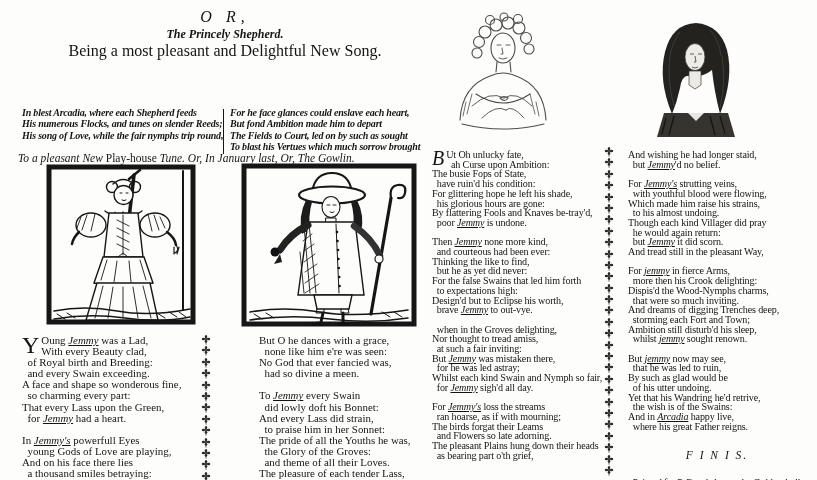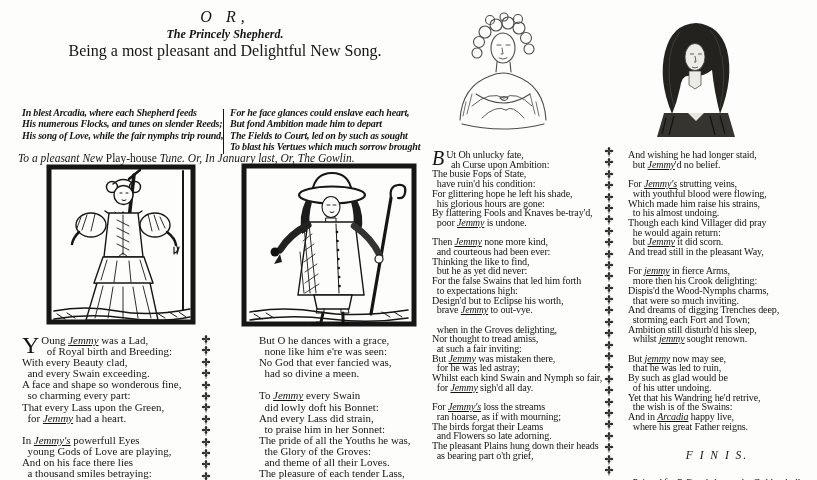--- a/index.html
+++ b/index.html
@@ -175,22 +175,22 @@
     <path d="M22 98 Q8 64 15 36 Q22 8 46 7 Q70 9 77 34 Q84 62 70 98 Q64 74 62 54 Q52 62 40 60 Q32 58 30 72 Q27 86 22 98 Z" fill="#23221f"></path>
     <path d="M20 40 q-3 26 4 50 M72 40 q4 26 -2 52 M30 16 q-8 10 -10 24 M60 14 q9 10 11 26" stroke="#45433c" stroke-width="0.8" fill="none"></path>
     <ellipse cx="45" cy="41" rx="10" ry="13.5" fill="#edece6" stroke="#3a3a36" stroke-width="0.8"></ellipse>
     <path d="M40 38 l4 0 M48 38 l4 0 M45 40 l1 6 l-2 0 M42 51 q3 2 6 0" stroke="#3a3a36" stroke-width="0.8" fill="none"></path>
     <path d="M39 55 h12 v14 l-6 4 l-6 -4 Z" fill="#eceae4" stroke="#3a3a36" stroke-width="0.7"></path>
   </svg>
 
   <div class="abs colA v bigcol">
       <span class="dropcap">Y</span>
       <div class="vline">Oung <em>Jemmy</em> was a Lad,</div>
+      <div class="vline">With every Beauty clad,</div>
       <div class="vline">  of Royal birth and Breeding:</div>
-      <div class="vline">With every Beauty clad,</div>
       <div class="vline">  and every Swain exceeding.</div>
       <div class="vline">A face and shape so wonderous fine,</div>
       <div class="vline">  so charming every part:</div>
       <div class="vline">That every Lass upon the Green,</div>
       <div class="vline">  for <em>Jemmy</em> had a heart.</div>
       <div class="vline"></div>
       <div class="vline">In <em>Jemmy's</em> powerfull Eyes</div>
       <div class="vline">  young Gods of Love are playing,</div>
       <div class="vline">And on his face there lies</div>
       <div class="vline">  a thousand smiles betraying:</div>

